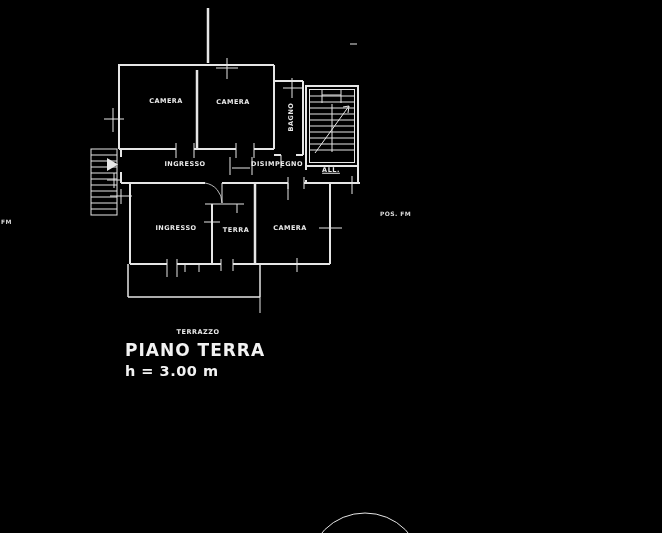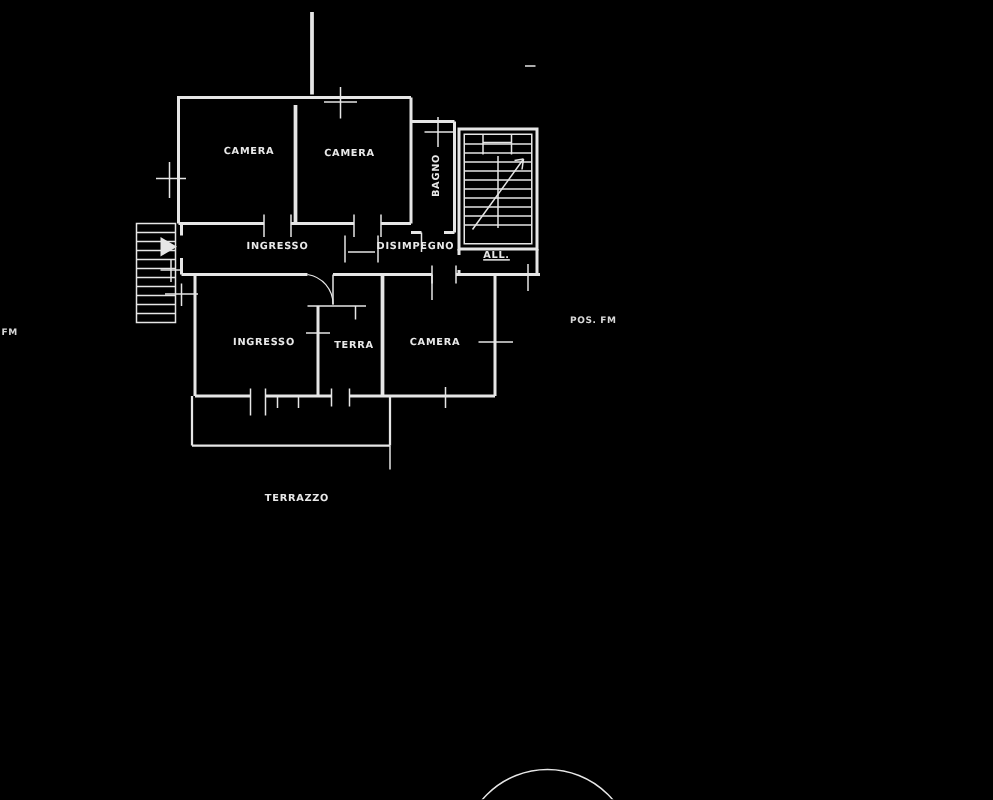--- a/index.html
+++ b/index.html
@@ -159,14 +159,18 @@
   <div class="room-label" style="left:277px;top:164px;">DISIMPEGNO</div>
   <div class="room-label" style="left:331px;top:170px;text-decoration:underline;">ALL.</div>
   <div class="room-label" style="left:176px;top:228px;">INGRESSO</div>
   <div class="room-label" style="left:236px;top:230px;">TERRA</div>
   <div class="room-label" style="left:290px;top:228px;">CAMERA</div>
   <div class="room-label" style="left:198px;top:288px;margin-top:44px;">TERRAZZO</div>
 
   <div class="note-label" style="left:1px;top:219px;">FM</div>
   <div class="note-label" style="left:380px;top:211px;">POS. FM</div>
 
+  <div class="title-block">
+    <div class="floor">PIANO TERRA</div>
+    <div class="height">h = 3.00 m</div>
+  </div>
 
 </div>
 
 </body></html>

